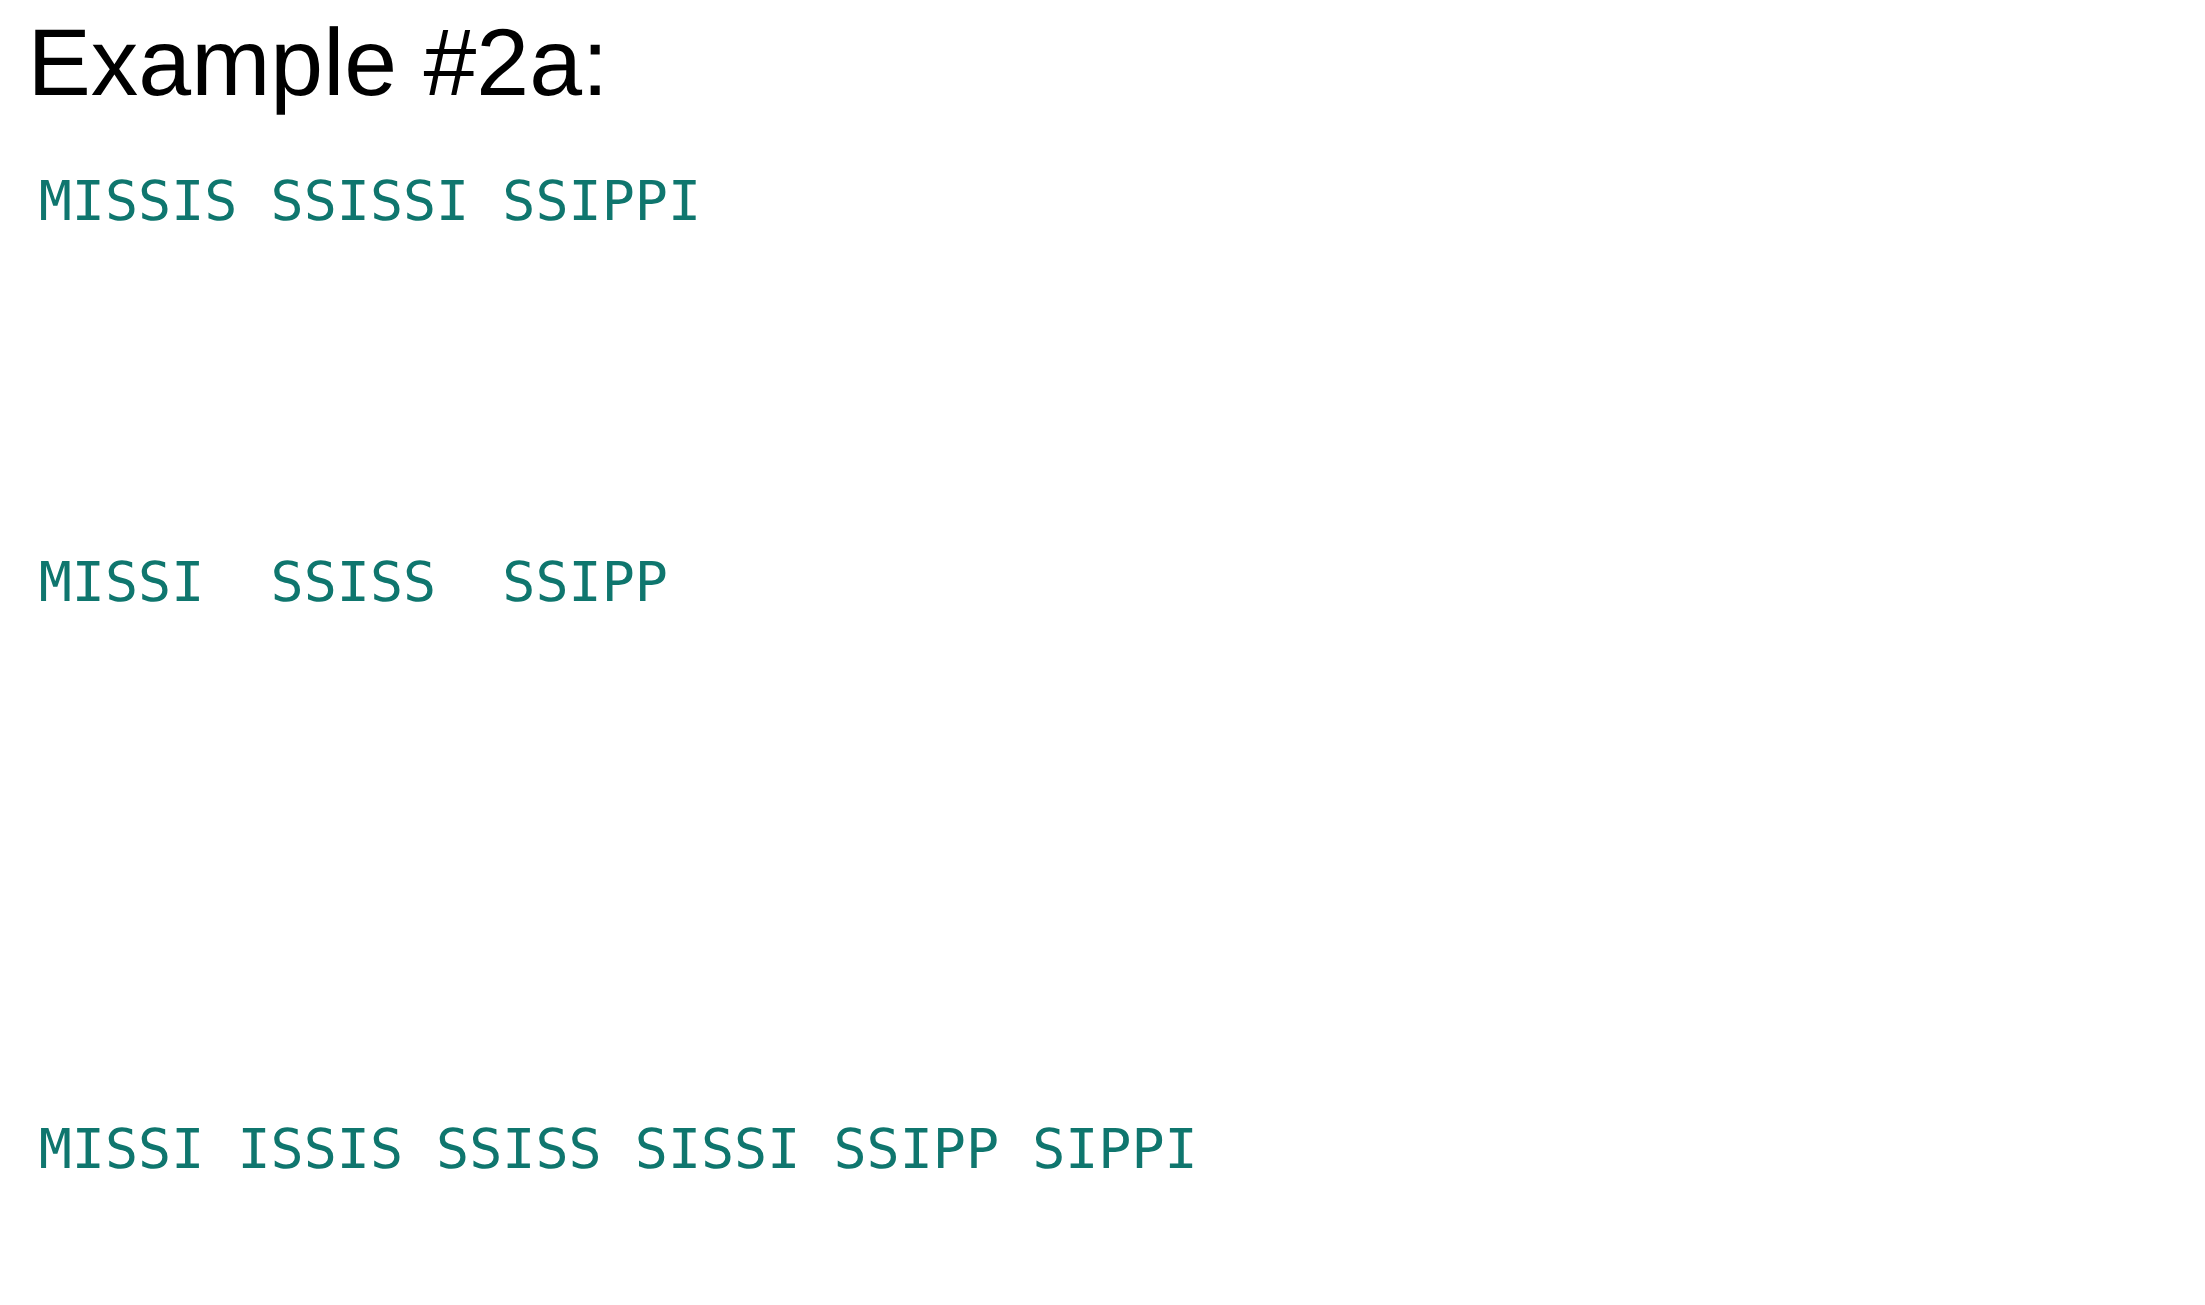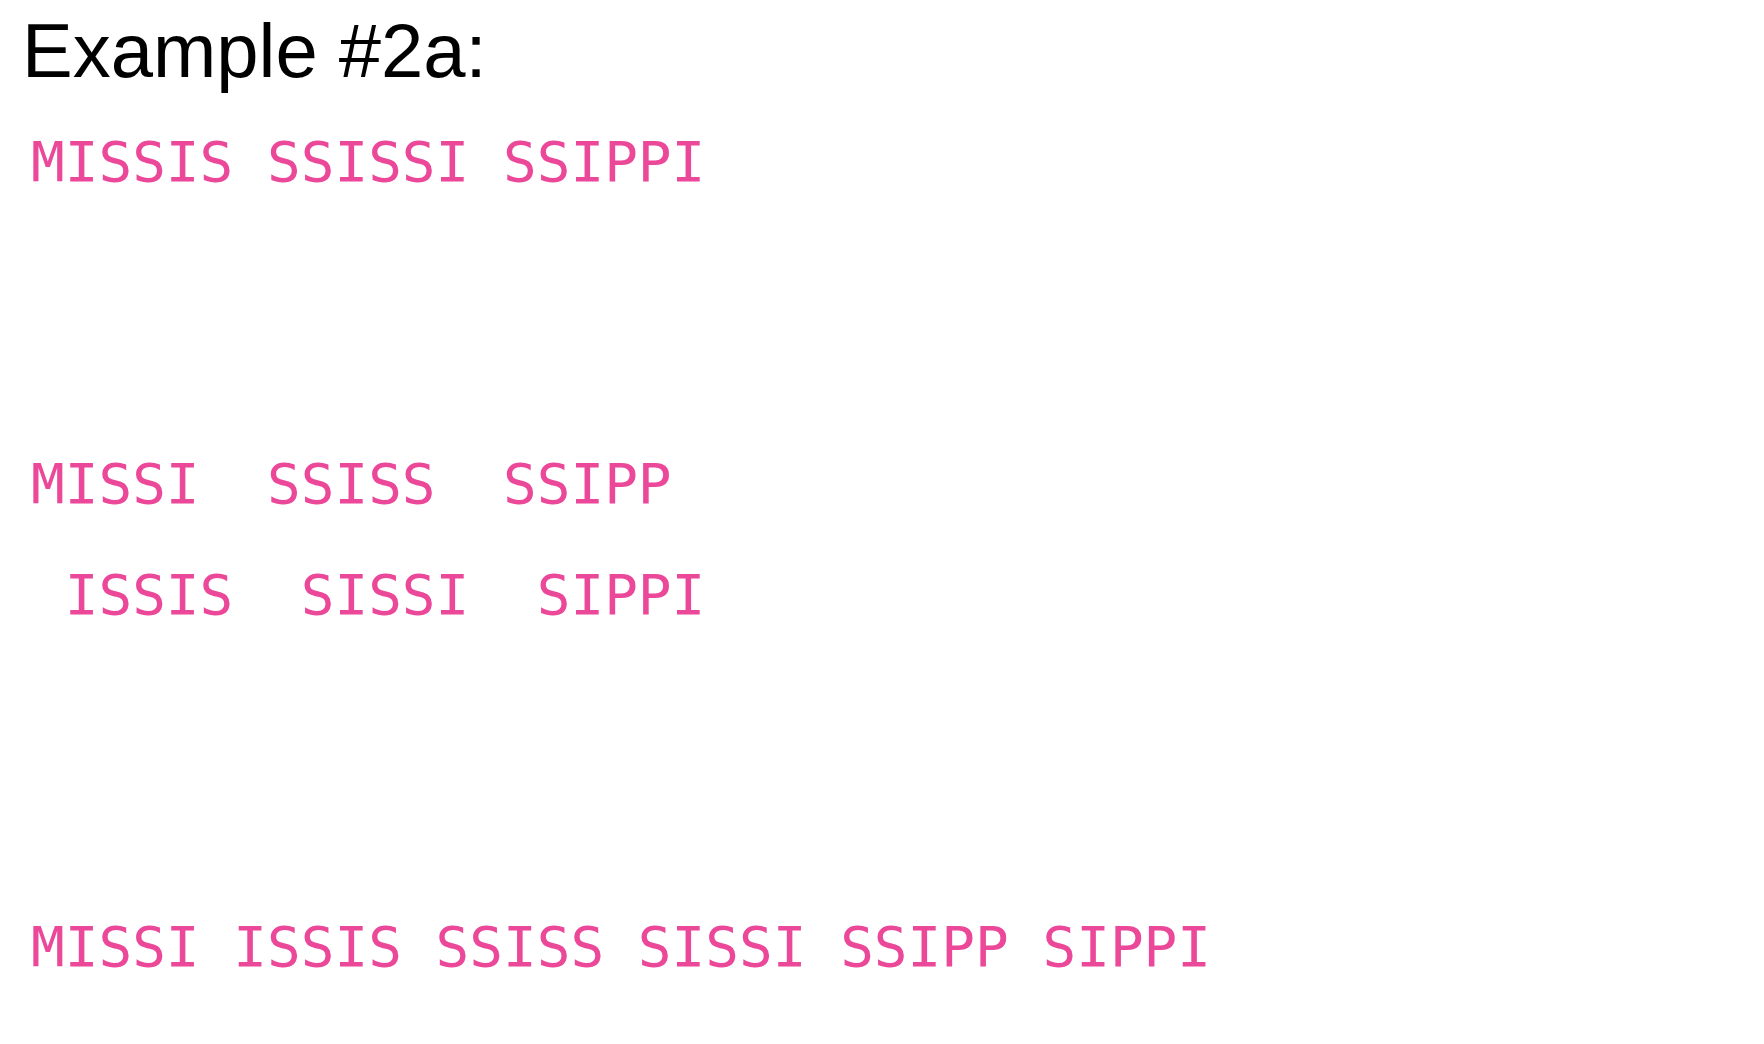--- a/index.html
+++ b/index.html
@@ -20,36 +20,35 @@
     font-family: "Liberation Sans", sans-serif;
     font-size: 76px;
     line-height: 76px;
     color: #000000;
     white-space: pre;
   }
   .mono-line {
     position: absolute;
     left: 31px;
     font-family: "DejaVu Sans Mono", monospace;
-    font-size: 56px;
+    font-size: 44px;
     line-height: 68px;
-    color: #ec4899;
+    color: #0f766e;
     white-space: pre;
   }
 </style>
 </head>
 <body>
 
 <div class="slide">
 
   <div class="sans-line" style="top: 13px;">Example #2a:</div>
 
   <div class="mono-line" style="top: 128px;">MISSIS SSISSI SSIPPI</div>
 
 
-  <div class="mono-line" style="top: 450px; text-align: center;">MISSI  SSISS  SSIPP</div>
-
-  <div class="mono-line" style="top: 561px;"> ISSIS  SISSI  SIPPI</div>
+  <div class="mono-line" style="top: 433px; text-align: center;">MISSI  SSISS  SSIPP</div>
 
 
-  <div class="mono-line" style="top: 886px; margin-top: 27px;">MISSI ISSIS SSISS SISSI SSIPP SIPPI</div>
+
+  <div class="mono-line" style="top: 886px;">MISSI ISSIS SSISS SISSI SSIPP SIPPI</div>
 
 </div>
 
 </body></html>

